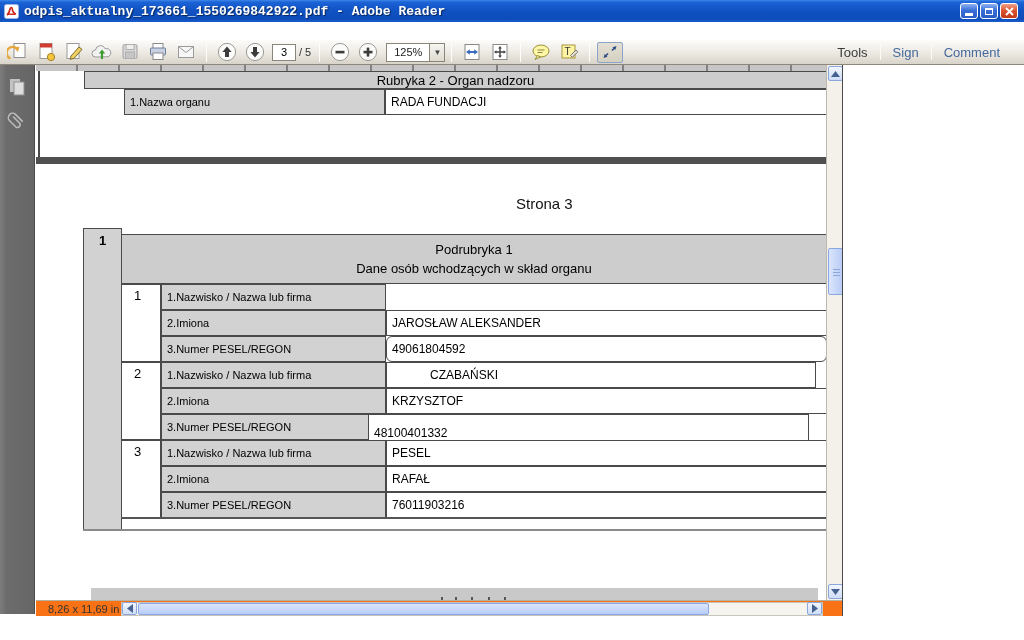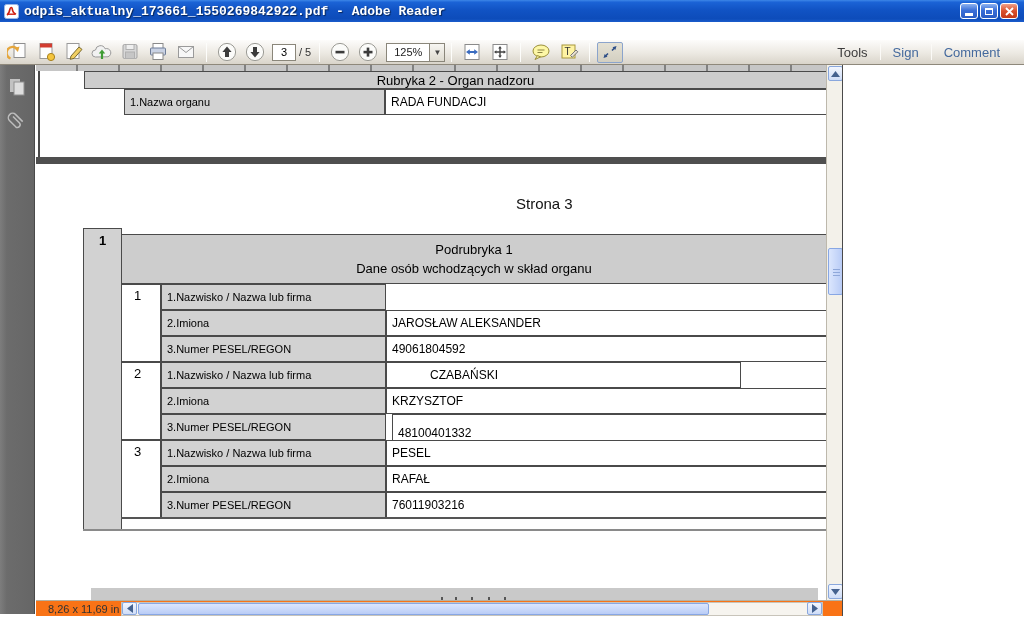--- a/index.html
+++ b/index.html
@@ -293,29 +293,29 @@
       <div class="abs sub-hdr">
         <span>Podrubryka 1</span>
         <span>Dane osób wchodzących w skład organu</span>
       </div>
 
       <div class="abs num-cell" style="left:85px; top:219px; width:40px; height:78px;">1</div>
       <div class="cell gray pad" style="left:125px; top:219px; width:225px; height:26px;">1.Nazwisko / Nazwa lub firma</div>
       <div class="cell gray pad" style="left:125px; top:245px; width:225px; height:26px;">2.Imiona</div>
       <div class="cell white pad val" style="left:350px; top:245px; width:441px; height:26px;">JAROSŁAW ALEKSANDER</div>
       <div class="cell gray pad" style="left:125px; top:271px; width:225px; height:26px;">3.Numer PESEL/REGON</div>
-      <div class="cell white pad val" style="left:350px; top:271px; width:441px; height:26px;">49061804592</div>
+      <div class="cell white pad val" style="left:350px; top:271px; width:441px; height:26px;border-radius:6px;">49061804592</div>
 
       <div class="abs num-cell" style="left:85px; top:297px; width:40px; height:78px;">2</div>
       <div class="cell gray pad" style="left:125px; top:297px; width:225px; height:26px;">1.Nazwisko / Nazwa lub firma</div>
-      <div class="cell white pad val" style="left:350px; top:297px; width:355px; height:26px;padding-left:43px;">CZABAŃSKI</div>
+      <div class="cell white pad val" style="left:350px; top:297px; width:430px; height:26px;padding-left:43px;">CZABAŃSKI</div>
       <div class="cell gray pad" style="left:125px; top:323px; width:225px; height:26px;">2.Imiona</div>
       <div class="cell white pad val" style="left:350px; top:323px; width:441px; height:26px;">KRZYSZTOF</div>
       <div class="cell gray pad" style="left:125px; top:349px; width:225px; height:26px;">3.Numer PESEL/REGON</div>
-      <div class="cell white pad val" style="left:356px; top:349px; width:441px; height:38px;">48100401332</div>
+      <div class="cell white pad val" style="left:332px; top:349px; width:441px; height:38px;">48100401332</div>
 
       <div class="abs num-cell" style="left:85px; top:375px; width:40px; height:78px;">3</div>
       <div class="cell gray pad" style="left:125px; top:375px; width:225px; height:26px;">1.Nazwisko / Nazwa lub firma</div>
       <div class="cell white pad val" style="left:350px; top:375px; width:441px; height:26px;">PESEL</div>
       <div class="cell gray pad" style="left:125px; top:401px; width:225px; height:26px;">2.Imiona</div>
       <div class="cell white pad val" style="left:350px; top:401px; width:441px; height:26px;">RAFAŁ</div>
       <div class="cell gray pad" style="left:125px; top:427px; width:225px; height:26px;">3.Numer PESEL/REGON</div>
       <div class="cell white pad val" style="left:350px; top:427px; width:441px; height:26px;">76011903216</div>
 
       <div class="abs inner-bottom"></div>

